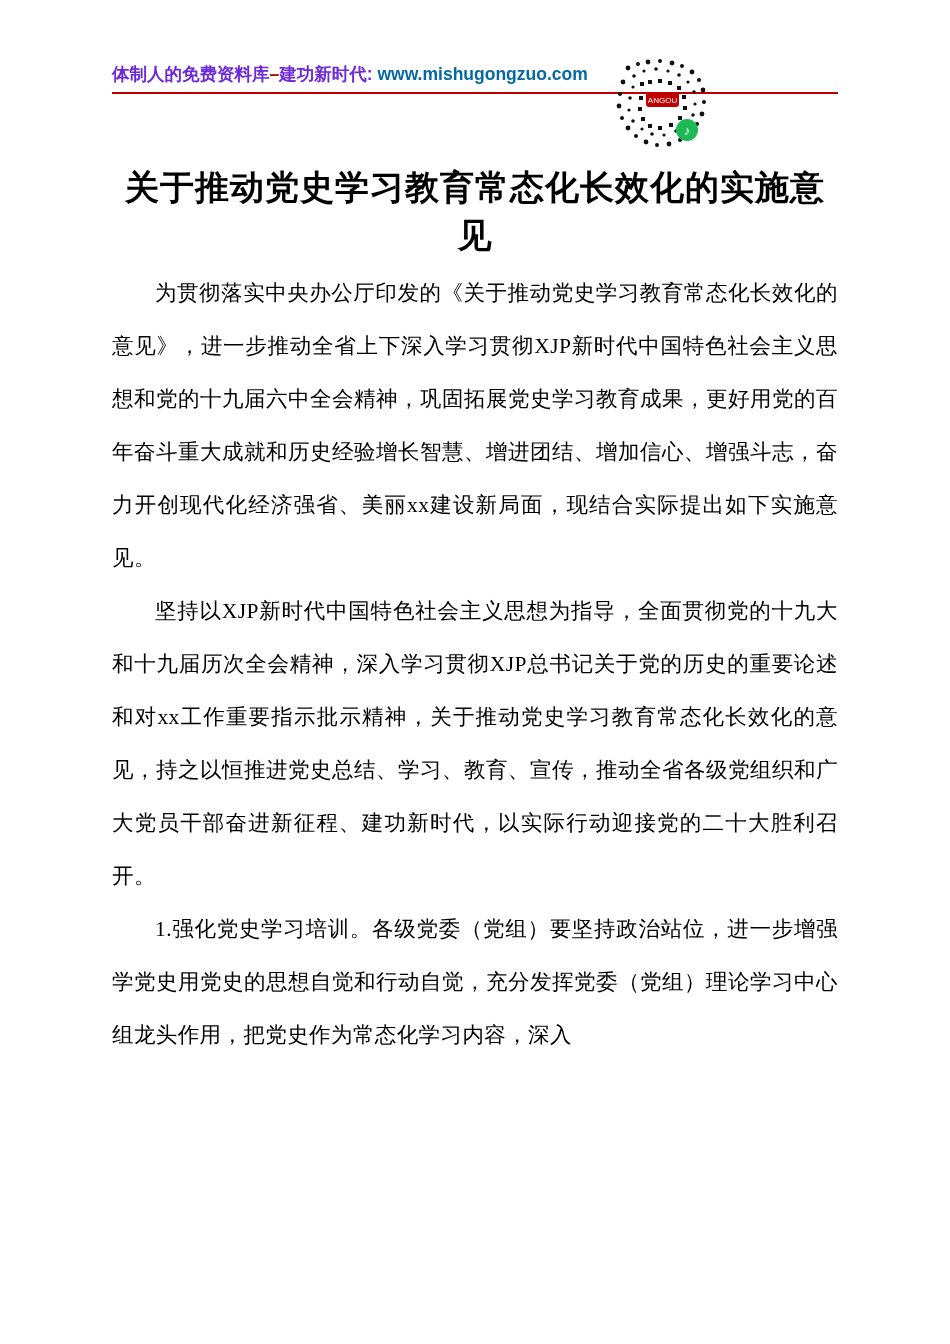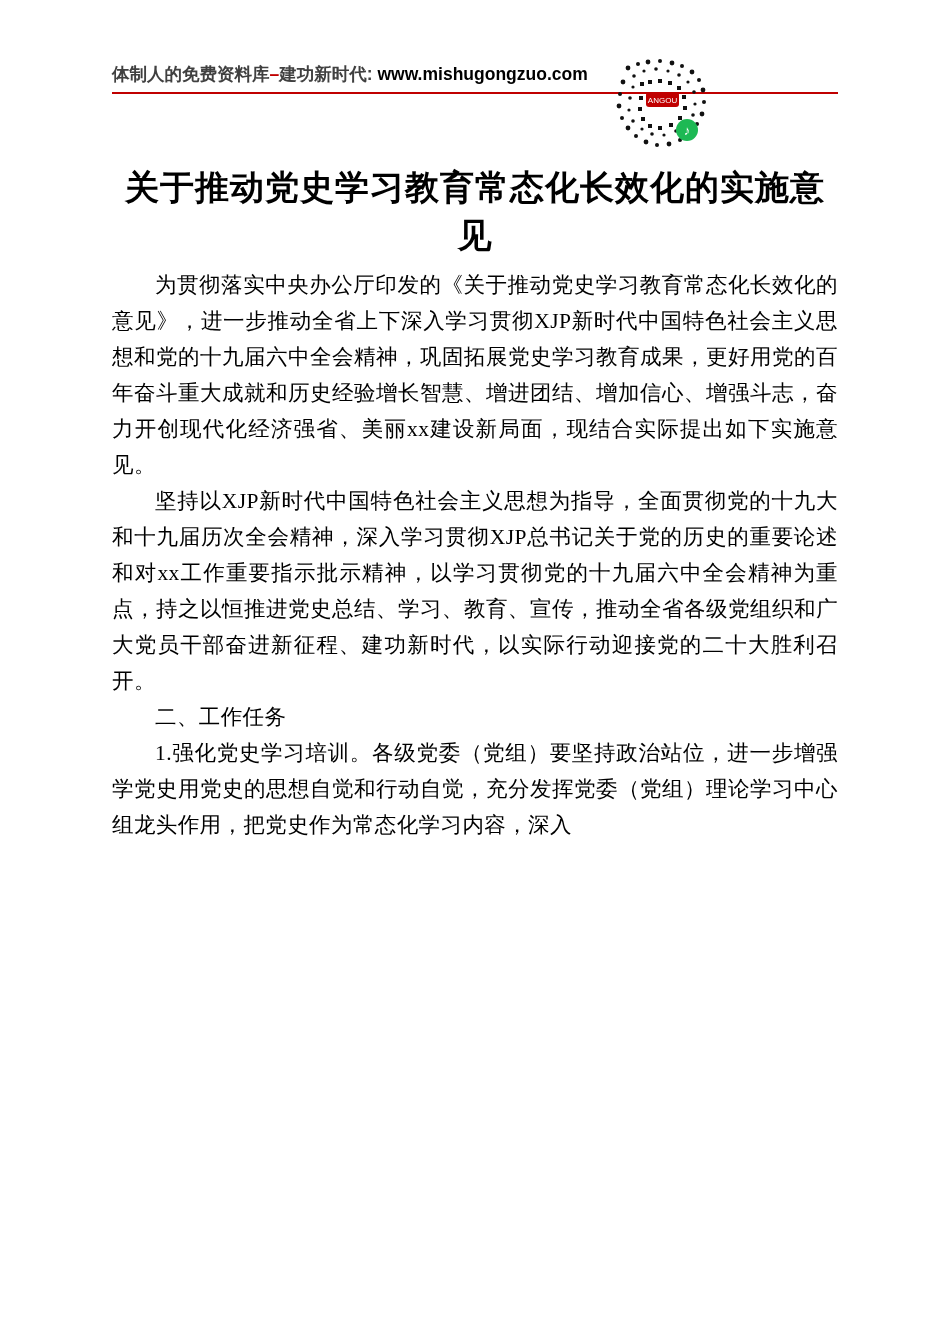--- a/index.html
+++ b/index.html
@@ -32,27 +32,27 @@
     position: absolute;
     left: 0;
     top: 62px;
     font-family: "Liberation Sans", sans-serif;
     font-size: 17.5px;
     font-weight: bold;
     white-space: nowrap;
     letter-spacing: 0px;
   }
   .banner-text .red {
-    color: #404040;
+    color: #6d28d9;
   }
   .banner-text .dash {
     color: #c00000;
   }
   .banner-text .url {
-    color: #000000;
+    color: #0369a1;
   }
   .banner-rule {
     position: absolute;
     left: 0;
     right: 0;
     top: 92px;
     border-bottom: 2px solid #c00000;
   }
 
   
@@ -74,21 +74,21 @@
     font-weight: bold;
     font-size: 34px;
     letter-spacing: 1px;
     margin: 36px 0 8px 0;
     line-height: 1.4;
   }
 
   
   p.para {
     font-size: 21.5px;
-    line-height: 36px;
+    line-height: 53px;
     margin: 0;
     text-align: justify;
     text-justify: inter-ideograph;
     letter-spacing: 0.4px;
   }
   p.indent {
     text-indent: 2em;
   }
   .bold {
     font-weight: normal;
@@ -170,20 +170,19 @@
         <text x="73" y="79" font-family="Liberation Sans, sans-serif" font-size="13" fill="#ffffff" text-anchor="middle">♪</text>
       </svg>
     </div>
   </div>
 
   <h1 class="doc-title">关于推动党史学习教育常态化长效化的实施意见</h1>
 
   <p class="para indent">为贯彻落实中央办公厅印发的《关于推动党史学习教育常态化长效化的意见》，进一步推动全省上下深入学习贯彻XJP新时代中国特色社会主义思想和党的十九届六中全会精神，巩固拓展党史学习教育成果，更好用党的百年奋斗重大成就和历史经验增长智慧、增进团结、增加信心、增强斗志，奋力开创现代化经济强省、美丽xx建设新局面，现结合实际提出如下实施意见。</p>
 
 
-  <p class="para indent">坚持以XJP新时代中国特色社会主义思想为指导，全面贯彻党的十九大和十九届历次全会精神，深入学习贯彻XJP总书记关于党的历史的重要论述和对xx工作重要指示批示精神，以学习贯彻党的十九届六中全会精神为重点，持之以恒推进党史总结、学习、教育、宣传，推动全省各级党组织和广大党员干部奋进新征程、建功新时代，以实际行动迎接党的二十大胜利召开。</p>
+  <p class="para indent">坚持以XJP新时代中国特色社会主义思想为指导，全面贯彻党的十九大和十九届历次全会精神，深入学习贯彻XJP总书记关于党的历史的重要论述和对xx工作重要指示批示精神，关于推动党史学习教育常态化长效化的意见，持之以恒推进党史总结、学习、教育、宣传，推动全省各级党组织和广大党员干部奋进新征程、建功新时代，以实际行动迎接党的二十大胜利召开。</p>
 
-  <p class="para indent">二、工作任务</p>
 
 
   <p class="para indent"><span class="bold">1.强化党史学习培训。</span><span>各级党委（党组）要坚持政治站位，进一步增强学党史用党史的思想自觉和行动自觉，充分发挥党委（党组）理论学习中心组龙头作用，把党史作为常态化学习内容，深入</span></p>
 
 </div>
 
 </body></html>

